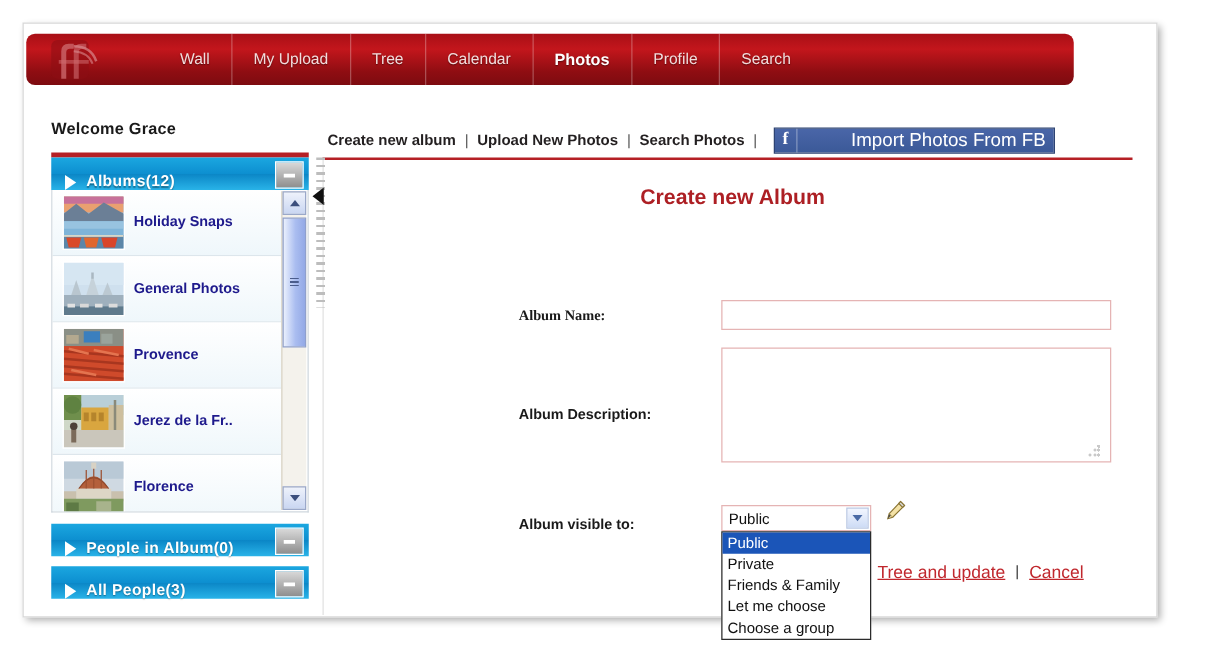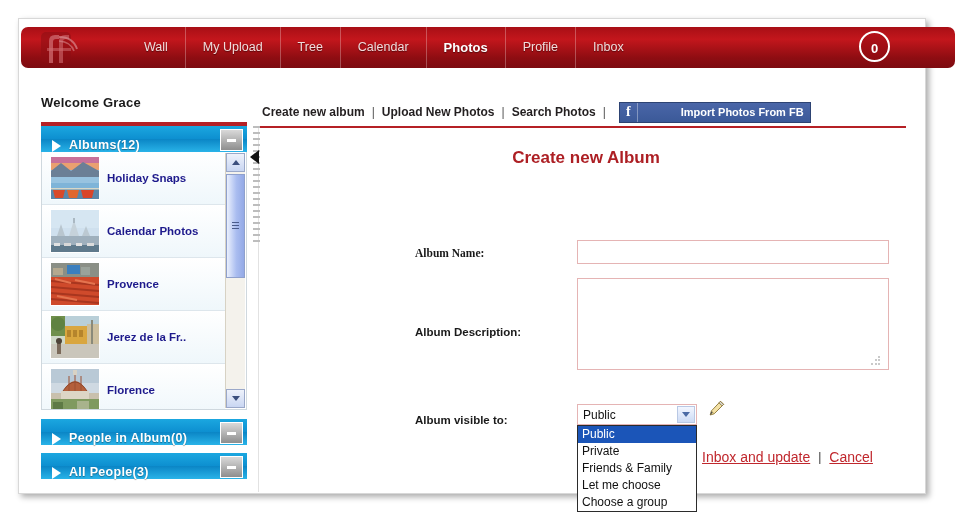--- a/index.html
+++ b/index.html
@@ -13,24 +13,25 @@
   
   .card{
     position:absolute;left:18px;top:18px;width:906px;height:474px;
     background:#ffffff;
     border:1px solid #d8d8d8;
     box-shadow:3px 3px 6px rgba(0,0,0,.33);
   }
 
   
   .navbar{
-    position:absolute;left:21px;top:27px;width:934px;height:41px;
+    position:absolute;left:21px;top:27px;width:794px;height:41px;
     border-radius:7px;
     background:linear-gradient(to bottom,#a80f16 0%,#c3161c 30%,#8e0d12 75%,#7d0b10 100%);
     overflow:hidden;
+    padding-left:44px;
   }
   .logo{
     position:absolute;left:8px;top:2px;width:74px;height:37px;
   }
   .logo svg{display:block;}
   .navitems{
     position:absolute;left:106px;top:0;height:41px;
     display:flex;align-items:center;
   }
   .navitem{
@@ -81,21 +82,21 @@
     height:19px;padding:0 6px 0 0;cursor:pointer;
   }
   .fbicon{
     width:17px;height:19px;color:#ffffff;
     font-weight:bold;font-size:14px;
     font-family:"Liberation Serif",serif;
     text-align:center;line-height:18px;
     border-right:1px solid rgba(255,255,255,.35);
     margin-right:6px;
   }
-  .fbtext{color:#ffffff;font-size:11px;font-weight:bold;white-space:nowrap;padding-left:37px;}
+  .fbtext{color:#ffffff;font-size:15px;font-weight:normal;white-space:nowrap;padding-left:37px;}
   .subnav-rule{
     position:absolute;left:258px;top:126px;width:648px;height:2px;
     background:#b52025;
   }
 
   
   .sidebar{position:absolute;left:41px;top:122px;width:206px;}
   .panel-top-rule{height:4px;background:#b52025;}
   .panel-head{
     position:relative;height:26px;
@@ -275,21 +276,21 @@
         <path d="M30 12 Q42 13 45 22" stroke="#d9888c" stroke-width="1.6" fill="none" opacity="0.6"></path>
       </svg>
     </div>
     <div class="navitems">
       <div class="navitem">Wall</div>
       <div class="navitem">My Upload</div>
       <div class="navitem">Tree</div>
       <div class="navitem">Calendar</div>
       <div class="navitem active">Photos</div>
       <div class="navitem">Profile</div>
-      <div class="navitem">Inbox</div>
+      <div class="navitem">Search</div>
     </div>
     <div class="badge">0</div>
   </div>
 
   <div class="welcome">Welcome Grace</div>
 
   <div class="subnav">
     <a>Create new album</a>
     <span class="subsep">|</span>
     <a>Upload New Photos</a>
@@ -347,21 +348,21 @@
                 <rect x="22" y="8" width="2" height="5" fill="#aab8c2"></rect>
                 <path d="M31 26 L35 16 L39 26 Z" fill="#bcc9d2"></path>
                 <rect x="0" y="26" width="48" height="9" fill="#9fb0bd"></rect>
                 <rect x="0" y="35" width="48" height="7" fill="#5f7a8c"></rect>
                 <rect x="3" y="33" width="6" height="3" fill="#e2e2e2"></rect>
                 <rect x="13" y="33" width="7" height="3" fill="#d8d8d8"></rect>
                 <rect x="25" y="33" width="6" height="3" fill="#e2e2e2"></rect>
                 <rect x="36" y="33" width="7" height="3" fill="#dcdcdc"></rect>
               </svg>
             </div>
-            <div class="album-name">Calendar Photos</div>
+            <div class="album-name">General Photos</div>
           </div>
 
           <div class="album-row">
             <div class="thumb">
               <svg width="48" height="42" viewBox="0 0 48 42">
                 <rect width="48" height="42" fill="#c8452a"></rect>
                 <rect width="48" height="14" fill="#8a8f86"></rect>
                 <rect x="16" y="2" width="13" height="9" fill="#3b7fbe"></rect>
                 <rect x="30" y="4" width="9" height="8" fill="#9aa39b"></rect>
                 <rect x="2" y="5" width="10" height="7" fill="#b4a98f"></rect>
@@ -486,19 +487,19 @@
       <div class="pencil">
         <svg width="17" height="17" viewBox="0 0 17 17">
           <path d="M12.5 1.3 L15.6 4.4 L6.2 13.8 L2.2 15 L3.4 10.9 Z" fill="#f4e2a6" stroke="#8a7433" stroke-width=".9"></path>
           <path d="M12.5 1.3 L15.6 4.4 L14.1 5.9 L11 2.8 Z" fill="#d9d9d9" stroke="#8a7433" stroke-width=".9"></path>
           <path d="M2.2 15 L3.4 10.9 L4.9 12.4 Z" fill="#4a4a4a"></path>
           <path d="M3.4 10.9 L6.2 13.8" stroke="#b5a05a" stroke-width=".8"></path>
         </svg>
       </div>
 
       <div class="actions">
-        <a>Inbox and update</a>
+        <a>Tree and update</a>
         <span class="act-sep">|</span>
         <a>Cancel</a>
       </div>
     </div>
   </div>
 </div>
 
 </body></html>

